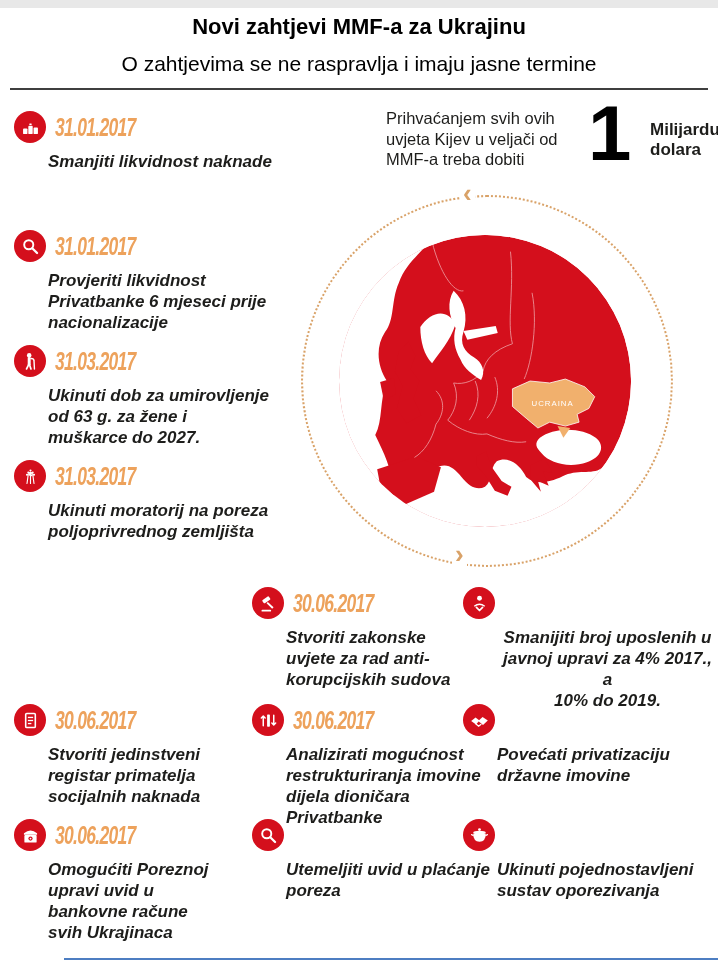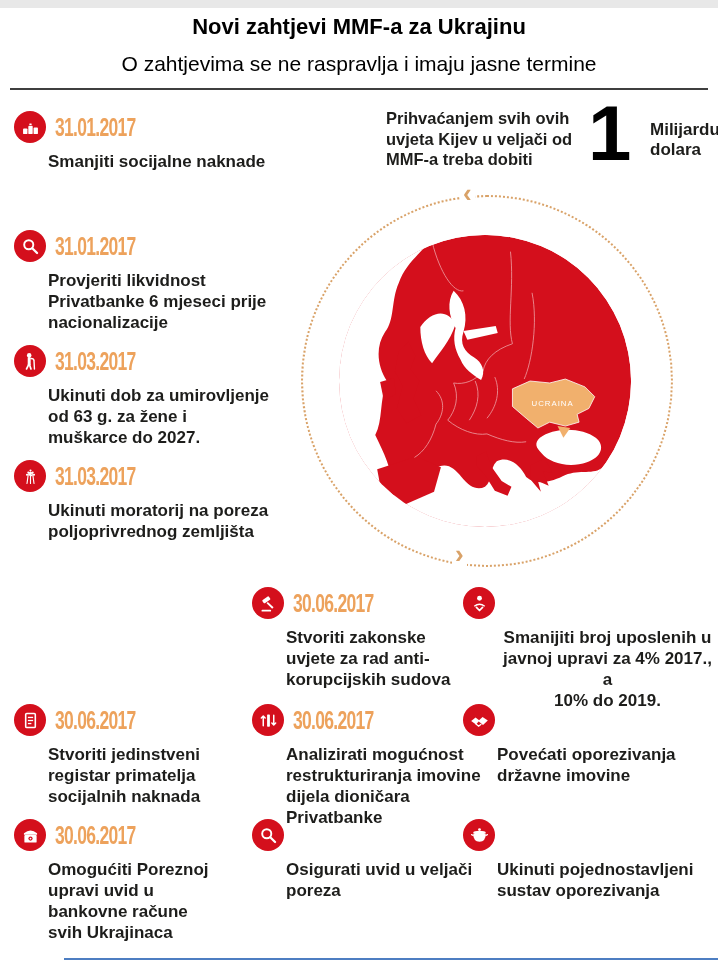--- a/index.html
+++ b/index.html
@@ -15,32 +15,32 @@
     position:relative;width:718px;height:960px;background:#fff;
     font-family:"Liberation Sans","DejaVu Sans",sans-serif;color:var(--ink);
     overflow:hidden;margin:8px auto;
   }
   .title{position:absolute;top:6px;left:0;width:718px;text-align:center;
     font-size:22px;font-weight:bold;color:#000;}
   .subtitle{position:absolute;top:44px;left:0;width:718px;text-align:center;
     font-size:21px;font-weight:normal;color:#000;}
   .rule{position:absolute;top:80px;left:10px;right:10px;border-top:2px solid #3f3f3f;height:0;}
 
-  .item{position:absolute;}
+  .item{position:absolute;font-style:italic;}
   .item-head{display:flex;align-items:center;height:32px;}
   .circle{width:32px;height:32px;border-radius:50%;background:var(--red);
     display:flex;align-items:center;justify-content:center;flex:0 0 32px;}
   .circle svg{width:21px;height:21px;display:block;}
   .date{font-weight:bold;font-size:25px;color:var(--date-orange);white-space:nowrap;
     display:inline-block;transform:scaleX(.7);transform-origin:left center;
     letter-spacing:-1px;margin-left:9px;}
   .item-text{font-weight:bold;font-size:17px;line-height:1.24;color:var(--ink);
     margin:8px 0 0 34px;white-space:pre-line;}
 
-  .payout-intro{position:absolute;left:386px;top:100px;font-weight:bold;font-size:16.5px;
+  .payout-intro{position:absolute;left:386px;top:100px;font-weight:normal;font-size:16.5px;
     line-height:1.25;white-space:pre-line;}
   .payout-amount{position:absolute;left:588px;top:86px;font-weight:bold;font-size:78px;
     line-height:1;color:#000;}
   .payout-unit{position:absolute;left:650px;top:112px;font-weight:bold;font-size:17px;
     line-height:1.2;white-space:pre-line;}
 
   .ring{position:absolute;left:301px;top:187px;width:372px;height:372px;border-radius:50%;
     border:2.5px dotted var(--ring-orange);box-sizing:border-box;}
   .ring-chevron{position:absolute;font-size:26px;font-weight:bold;color:var(--ring-orange);
     line-height:1;background:#fff;padding:0 3px;}
@@ -131,21 +131,21 @@
               <g fill="#fff">
                 <rect x="3.5" y="13" width="5" height="6.5" rx="1"></rect>
                 <rect x="9.5" y="10" width="5" height="9.5" rx="1"></rect>
                 <rect x="15.5" y="12" width="5" height="7.5" rx="1"></rect>
                 <rect x="10.5" y="7.4" width="3" height="1.6" rx="0.8"></rect>
               </g>
             </svg>
           </span>
           <span class="date">31.01.2017</span>
         </div>
-        <div class="item-text">Smanjiti socijalne naknade</div>
+        <div class="item-text">Smanjiti likvidnost naknade</div>
       </div>
       <div class="item" style="left: 14px; top: 222px;">
         <div class="item-head">
           <span class="circle">
             <svg viewBox="0 0 24 24" fill="none" stroke="#fff">
               <circle cx="10" cy="10" r="5.2" stroke-width="2.2"></circle>
               <path d="M14 14 L19.5 19.5" stroke-width="2.6" stroke-linecap="round"></path>
             </svg>
           </span>
           <span class="date">31.01.2017</span>
@@ -273,21 +273,21 @@
           <span class="circle">
             <svg viewBox="0 0 24 24">
               <g fill="#fff">
                 <path d="M2.5 12.5 L7.5 8.5 L12 12 L8 16.5 Z"></path>
                 <path d="M10.5 12.5 L15.5 8 L21.5 12 L16 17 Z"></path>
               </g>
               <path d="M8 16 L11 18.5 L13.5 16.5" stroke="#fff" stroke-width="1.6" fill="none" stroke-linecap="round"></path>
             </svg>
           </span>
         </div>
-        <div class="item-text">Povećati oporezivanja
+        <div class="item-text">Povećati privatizaciju
 državne imovine</div>
       </div>
       <div class="item" style="left: 14px; top: 811px;">
         <div class="item-head">
           <span class="circle">
             <svg viewBox="0 0 24 24">
               <g fill="#fff">
                 <path d="M4.5 9.5 Q12 3 19.5 9.5 L19.5 11 L4.5 11 Z"></path>
                 <rect x="5" y="11.5" width="14" height="8.5" rx="1"></rect>
               </g>
@@ -304,21 +304,21 @@
       </div>
       <div class="item" style="left: 252px; top: 811px;">
         <div class="item-head">
           <span class="circle">
             <svg viewBox="0 0 24 24" fill="none" stroke="#fff">
               <circle cx="10" cy="10" r="5.2" stroke-width="2.2"></circle>
               <path d="M14 14 L19.5 19.5" stroke-width="2.6" stroke-linecap="round"></path>
             </svg>
           </span>
         </div>
-        <div class="item-text">Osigurati uvid u veljači
+        <div class="item-text">Utemeljiti uvid u plaćanje
 poreza</div>
       </div>
       <div class="item" style="left: 463px; top: 811px;">
         <div class="item-head">
           <span class="circle">
             <svg viewBox="0 0 24 24">
               <g fill="#fff">
                 <circle cx="12" cy="5.2" r="1.6"></circle>
                 <ellipse cx="12" cy="8.8" rx="7.2" ry="2.2"></ellipse>
                 <path d="M4.8 10 Q4.8 19 12 19 Q19.2 19 19.2 10 Z"></path>

